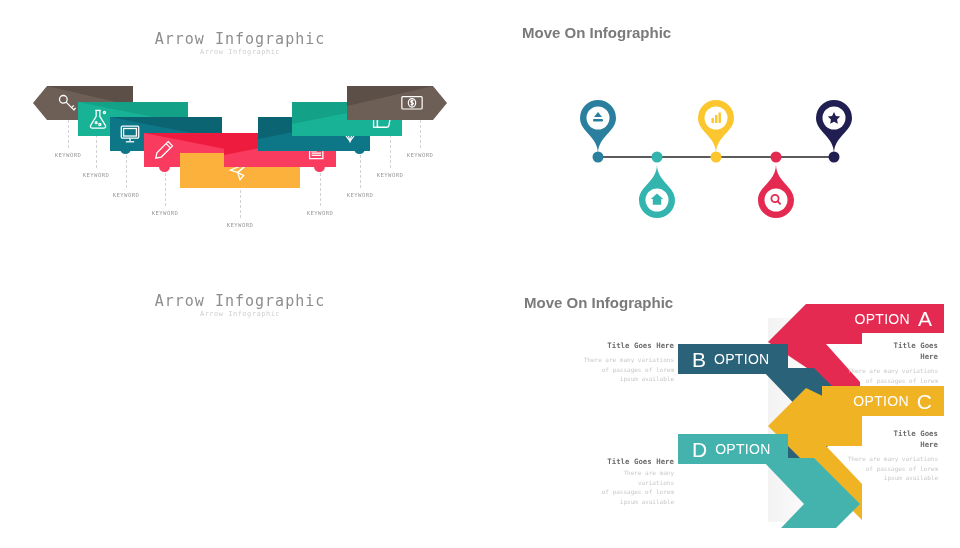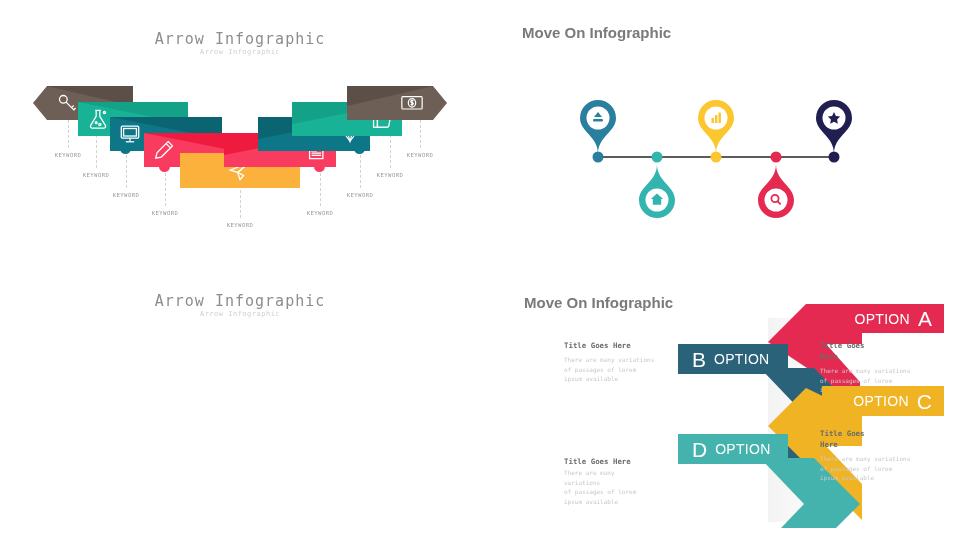--- a/index.html
+++ b/index.html
@@ -55,21 +55,21 @@
   
   .opt-band{position:absolute;display:flex;align-items:center;}
   .opt-letter{
     font-family:"Liberation Sans",sans-serif;color:#fff;
     font-size:21px;line-height:1;font-weight:normal;
   }
   .opt-word{
     font-family:"Liberation Sans",sans-serif;color:#fff;
     font-size:14px;line-height:1;letter-spacing:.3px;
   }
-  .card{position:absolute;text-align:left;}
+  .card{position:absolute;text-align:right;}
   .card .ct{
     font-family:"DejaVu Sans Mono","Liberation Mono",monospace;
     font-weight:bold;font-size:7.4px;color:#6b6b6b;line-height:1.5;
   }
   .card .cb{
     font-family:"DejaVu Sans Mono","Liberation Mono",monospace;
     font-size:6px;color:#c9c9c9;line-height:1.6;
   }
   .shade{position:absolute;background:linear-gradient(90deg,#e9e9e9,#fdfdfd);}
 </style>

